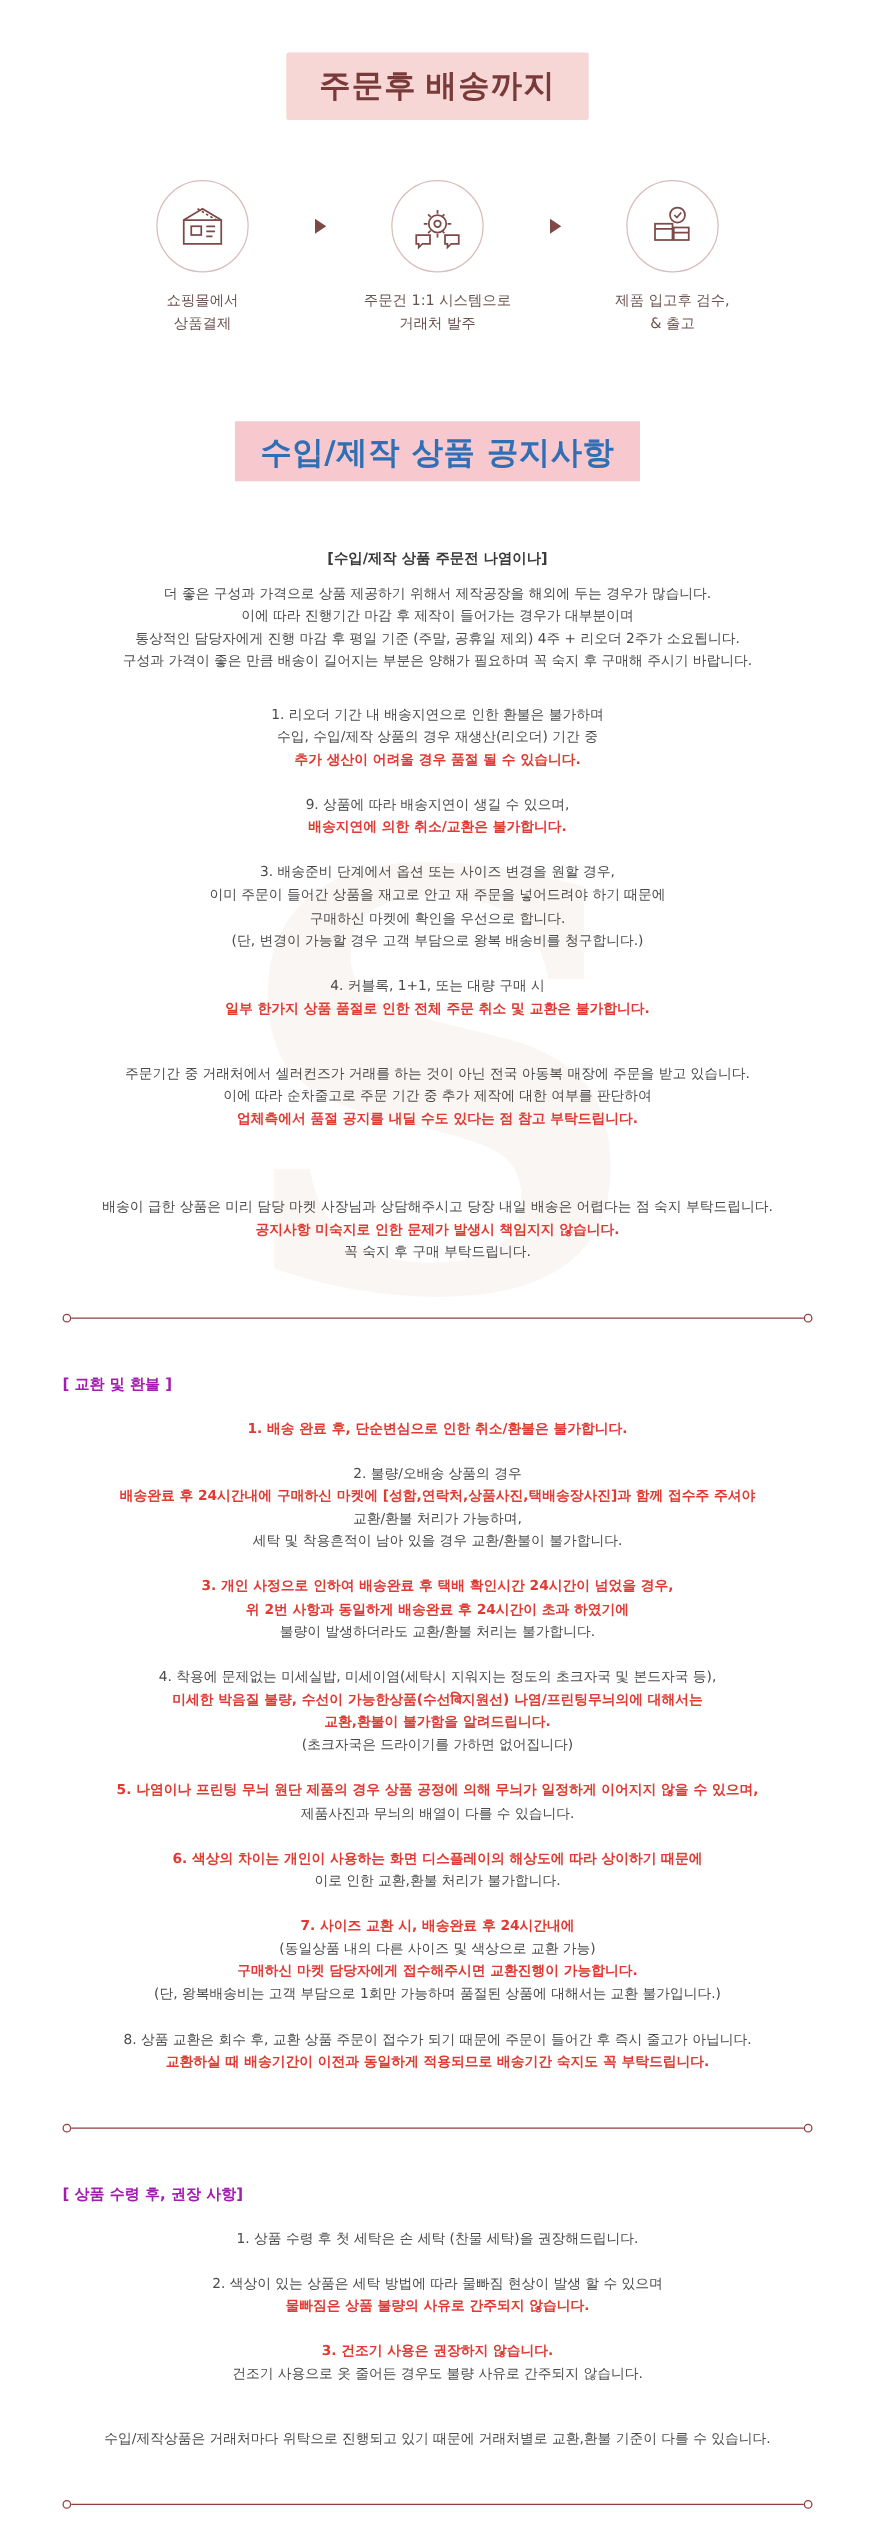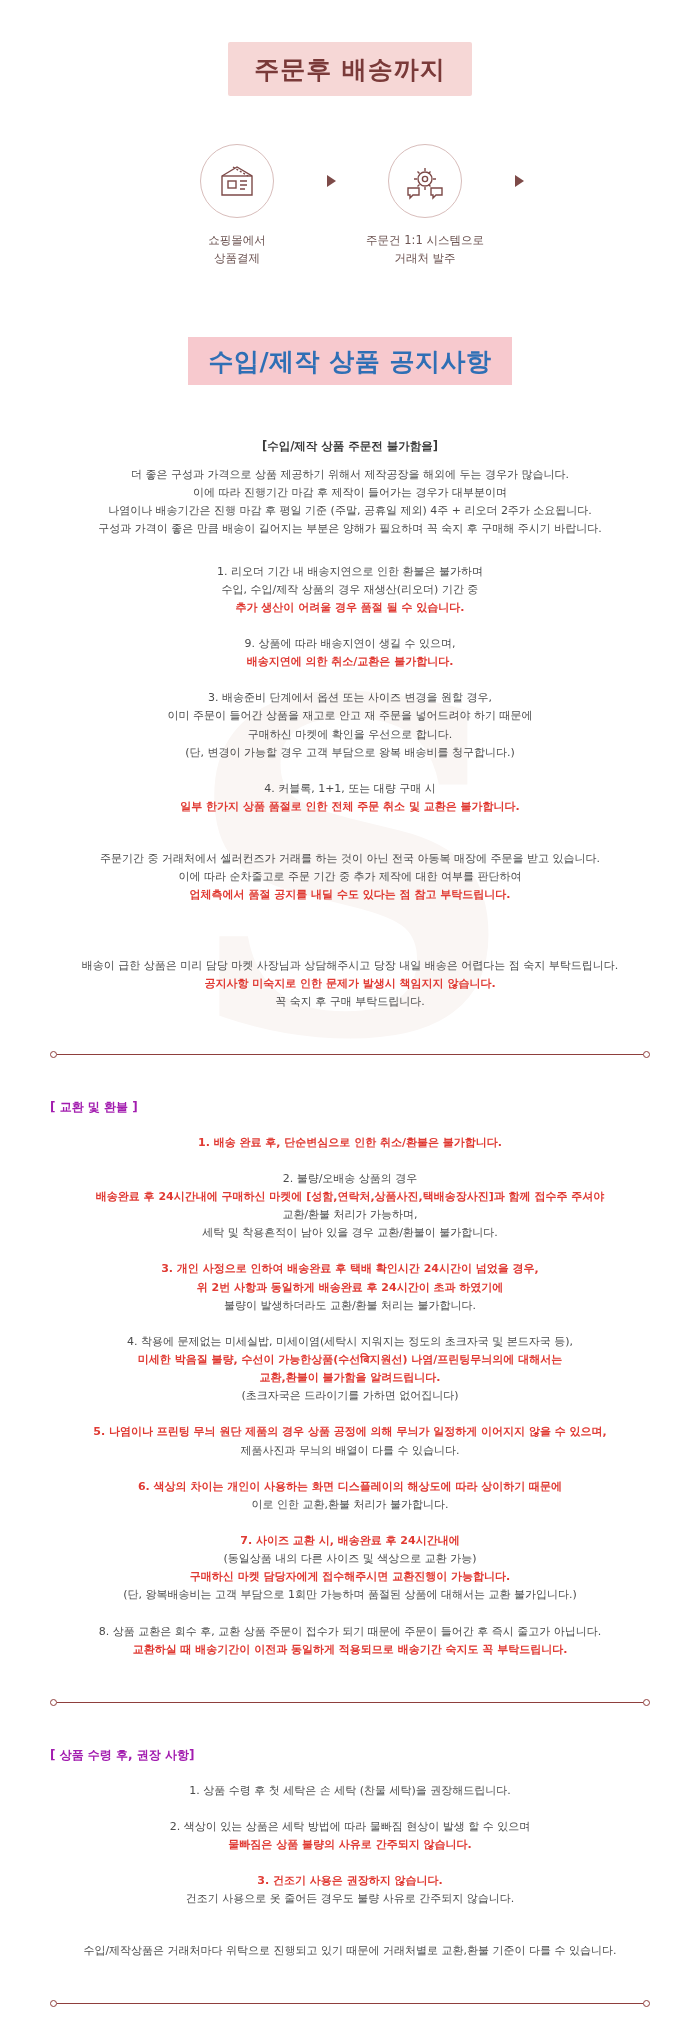--- a/index.html
+++ b/index.html
@@ -51,20 +51,21 @@
     background: #f6d7d6;
     padding: 7px 26px 6px;
     border-radius: 2px;
   }
   .banner h1 {
     margin: 0;
     font-size: 25px;
     font-weight: 700;
     letter-spacing: 1px;
     color: #7a3a39;
+    font-family: Liberation Serif, serif;
   }
 
   
   .steps {
     margin-top: 48px;
     display: flex;
     justify-content: center;
     align-items: flex-start;
     gap: 0;
   }
@@ -210,36 +211,50 @@
           </svg>
         </div>
         <div class="step-label">주문건 1:1 시스템으로
 거래처 발주</div>
       </div>
 
       <div class="arrow">
           <span class="tri"></span>
         </div>
 
+      <div class="step">
+        <div class="circle">
+          <svg width="40" height="38" viewBox="0 0 40 38" fill="none" stroke="#7d4a48" stroke-width="1.4">
+            <rect x="6" y="17" width="14" height="13"></rect>
+            <path d="M6 21 h14"></path>
+            <rect x="21" y="20" width="12" height="10"></rect>
+            <path d="M21 24 h12"></path>
+            <circle cx="24" cy="10" r="6"></circle>
+            <path d="M21.5 10 l2 2 l3.5 -4"></path>
+          </svg>
+        </div>
+        <div class="step-label">제품 입고후 검수,
+&amp; 출고</div>
+      </div>
 
     </div>
 
     <div class="sec-title-wrap">
       <div class="sec-title">수입/제작 상품 공지사항</div>
     </div>
 
     <div class="sp34"></div>
     <div class="sp18"></div>
 
     <div class="block">
-      <div class="b-head">[수입/제작 상품 주문전 불가함을]</div>
+      <div class="b-head">[수입/제작 상품 주문전 나염이나]</div>
       <div>
         <span class="ln">더 좋은 구성과 가격으로 상품 제공하기 위해서 제작공장을 해외에 두는 경우가 많습니다.</span>
         <span class="ln">이에 따라 진행기간 마감 후 제작이 들어가는 경우가 대부분이며</span>
-        <span class="ln">나염이나 배송기간은 진행 마감 후 평일 기준 (주말, 공휴일 제외) 4주 + 리오더 2주가 소요됩니다.</span>
+        <span class="ln">통상적인 담당자에게 진행 마감 후 평일 기준 (주말, 공휴일 제외) 4주 + 리오더 2주가 소요됩니다.</span>
         <span class="ln">구성과 가격이 좋은 만큼 배송이 길어지는 부분은 양해가 필요하며 꼭 숙지 후 구매해 주시기 바랍니다.</span>
       </div>
 
       <div class="sp24"></div>
 
       <div>
         <span class="ln">1. 리오더 기간 내 배송지연으로 인한 환불은 불가하며</span>
         <span class="ln">수입, 수입/제작 상품의 경우 재생산(리오더) 기간 중</span>
         <span class="ln red">추가 생산이 어려울 경우 품절 될 수 있습니다.</span>
       </div>

